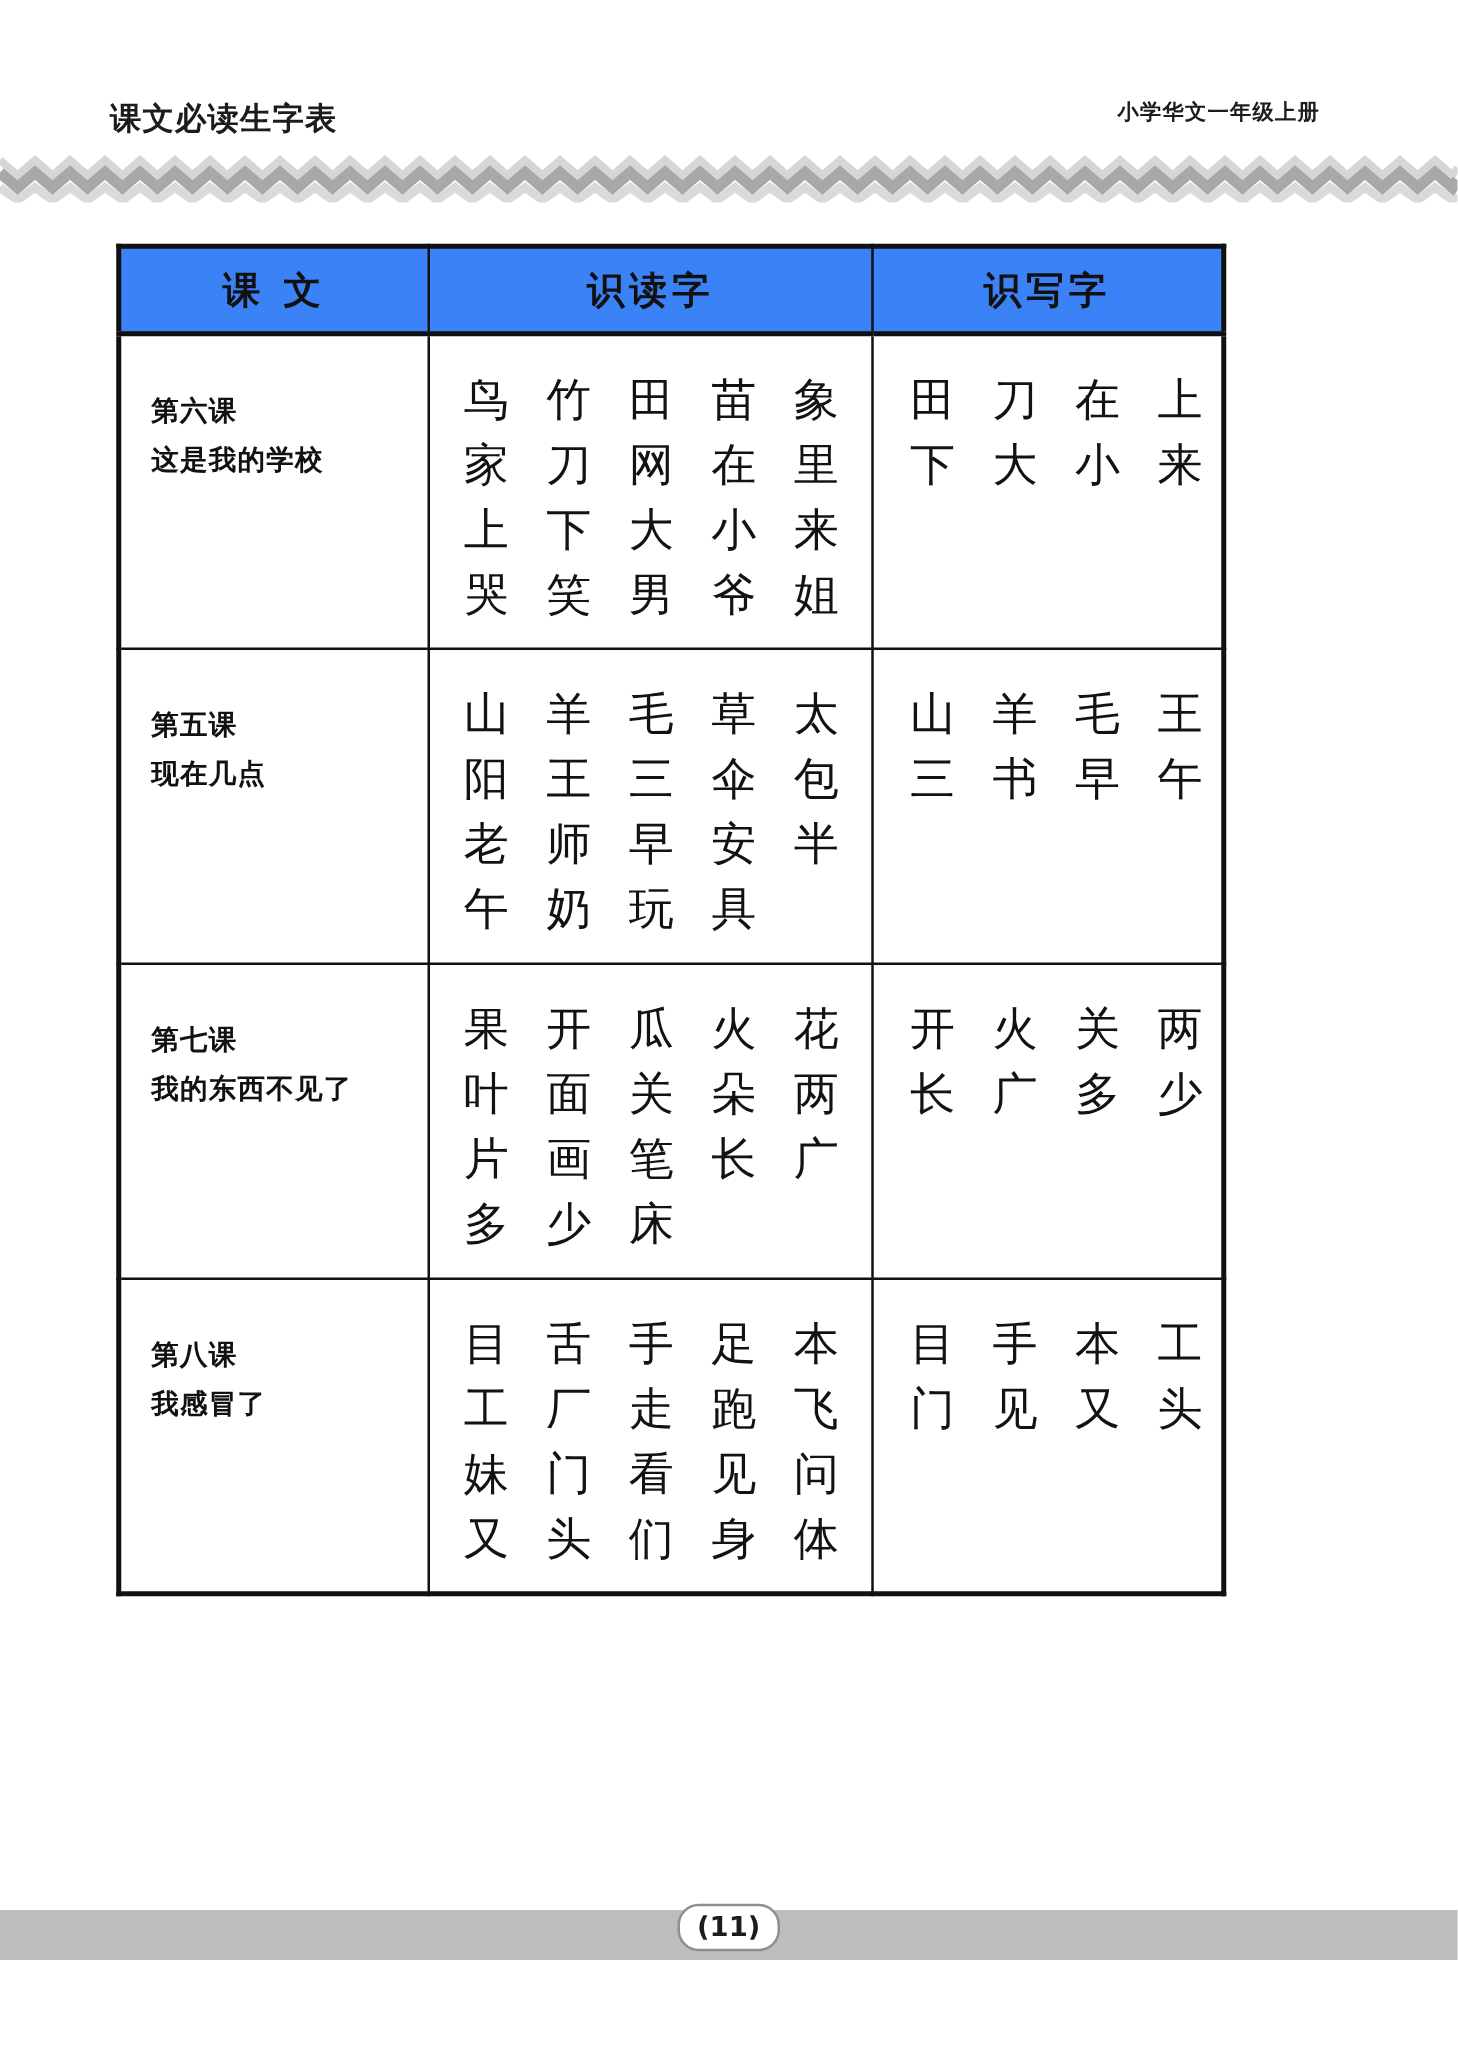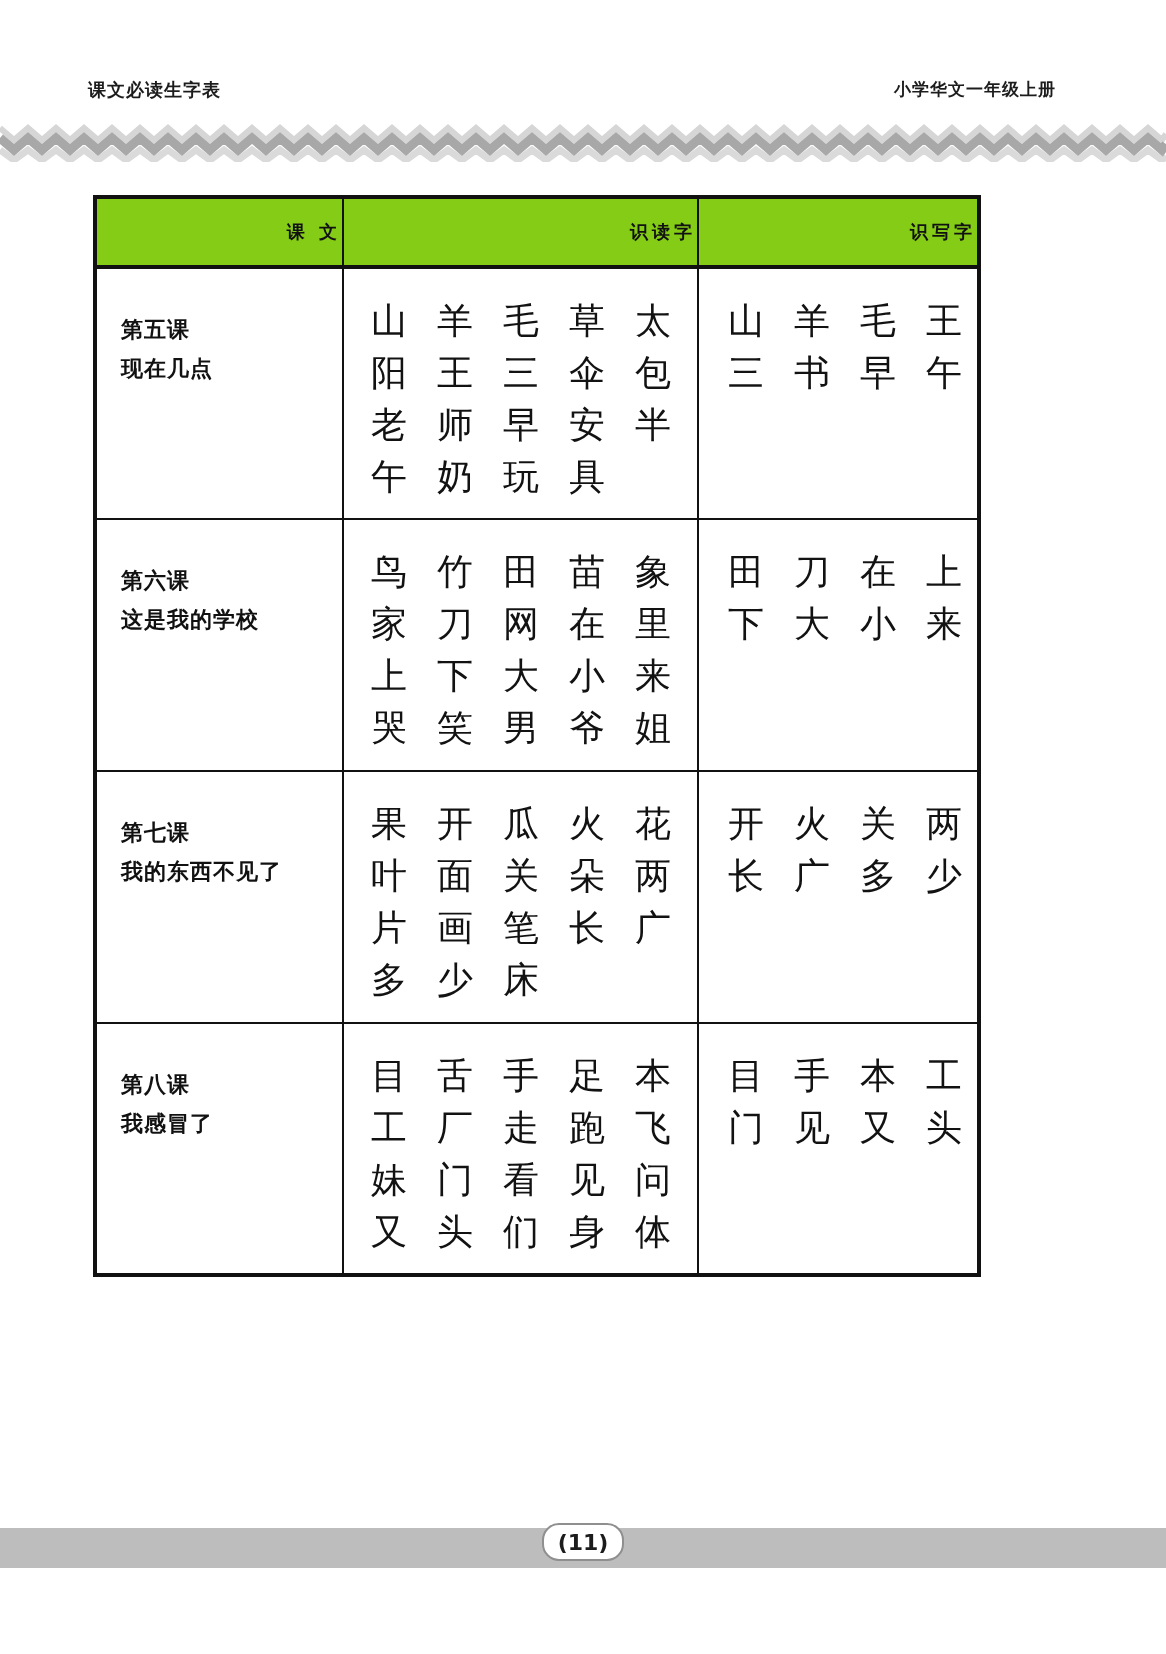--- a/index.html
+++ b/index.html
@@ -21,21 +21,21 @@
     position: absolute;
     left: 0;
     top: 78px;
     width: 1166px;
     height: 50px;
   }
   .hdr-left {
     position: absolute;
     left: 88px;
     top: 0;
-    font-size: 18px;
+    font-size: 25px;
     font-weight: bold;
     color: #1c1c1c;
     letter-spacing: 1px;
   }
   .hdr-right {
     position: absolute;
     right: 110px;
     top: 0;
     font-size: 17px;
     font-weight: bold;
@@ -65,27 +65,27 @@
     width: 888px;
     table-layout: fixed;
   }
   table.vocab, table.vocab td, table.vocab th {
     border: 2px solid #111111;
   }
   table.vocab {
     border: 4px solid #111111;
   }
   table.vocab th {
-    background: #84cc16;
+    background: #3b82f6;
     height: 64px;
-    font-size: 18px;
+    font-size: 30px;
     font-weight: bold;
     color: #111;
     letter-spacing: 4px;
-    text-align: right;
+    text-align: center;
     vertical-align: middle;
     border-bottom: 4px solid #111111;
   }
   col.c-lesson { width: 248px; }
   col.c-read   { width: 355px; }
   col.c-write  { width: 281px; }
 
   table.vocab td {
     vertical-align: top;
     padding: 0;
@@ -194,20 +194,83 @@
         <th>课 文</th>
         <th>识读字</th>
         <th>识写字</th>
       </tr>
     </thead>
     <tbody>
 
       <tr class="data-row">
         <td>
           <div class="lesson-cell">
+            <div class="lesson-num">第六课</div>
+            <div class="lesson-title">这是我的学校</div>
+          </div>
+        </td>
+        <td>
+          <div class="char-grid read">
+            <div class="char-col">
+              <div class="han">鸟</div>
+              <div class="han">家</div>
+              <div class="han">上</div>
+              <div class="han">哭</div>
+            </div>
+            <div class="char-col">
+              <div class="han">竹</div>
+              <div class="han">刀</div>
+              <div class="han">下</div>
+              <div class="han">笑</div>
+            </div>
+            <div class="char-col">
+              <div class="han">田</div>
+              <div class="han">网</div>
+              <div class="han">大</div>
+              <div class="han">男</div>
+            </div>
+            <div class="char-col">
+              <div class="han">苗</div>
+              <div class="han">在</div>
+              <div class="han">小</div>
+              <div class="han">爷</div>
+            </div>
+            <div class="char-col">
+              <div class="han">象</div>
+              <div class="han">里</div>
+              <div class="han">来</div>
+              <div class="han">姐</div>
+            </div>
+          </div>
+        </td>
+        <td>
+          <div class="char-grid write">
+            <div class="char-col">
+              <div class="han">田</div>
+              <div class="han">下</div>
+            </div>
+            <div class="char-col">
+              <div class="han">刀</div>
+              <div class="han">大</div>
+            </div>
+            <div class="char-col">
+              <div class="han">在</div>
+              <div class="han">小</div>
+            </div>
+            <div class="char-col">
+              <div class="han">上</div>
+              <div class="han">来</div>
+            </div>
+          </div>
+        </td>
+      </tr>
+
+      <tr class="data-row">
+        <td>
+          <div class="lesson-cell">
             <div class="lesson-num">第五课</div>
             <div class="lesson-title">现在几点</div>
           </div>
         </td>
         <td>
           <div class="char-grid read">
             <div class="char-col">
               <div class="han">山</div>
               <div class="han">阳</div>
               <div class="han">老</div>
@@ -256,83 +319,20 @@
               <div class="han">王</div>
               <div class="han">午</div>
             </div>
           </div>
         </td>
       </tr>
 
       <tr class="data-row">
         <td>
           <div class="lesson-cell">
-            <div class="lesson-num">第六课</div>
-            <div class="lesson-title">这是我的学校</div>
-          </div>
-        </td>
-        <td>
-          <div class="char-grid read">
-            <div class="char-col">
-              <div class="han">鸟</div>
-              <div class="han">家</div>
-              <div class="han">上</div>
-              <div class="han">哭</div>
-            </div>
-            <div class="char-col">
-              <div class="han">竹</div>
-              <div class="han">刀</div>
-              <div class="han">下</div>
-              <div class="han">笑</div>
-            </div>
-            <div class="char-col">
-              <div class="han">田</div>
-              <div class="han">网</div>
-              <div class="han">大</div>
-              <div class="han">男</div>
-            </div>
-            <div class="char-col">
-              <div class="han">苗</div>
-              <div class="han">在</div>
-              <div class="han">小</div>
-              <div class="han">爷</div>
-            </div>
-            <div class="char-col">
-              <div class="han">象</div>
-              <div class="han">里</div>
-              <div class="han">来</div>
-              <div class="han">姐</div>
-            </div>
-          </div>
-        </td>
-        <td>
-          <div class="char-grid write">
-            <div class="char-col">
-              <div class="han">田</div>
-              <div class="han">下</div>
-            </div>
-            <div class="char-col">
-              <div class="han">刀</div>
-              <div class="han">大</div>
-            </div>
-            <div class="char-col">
-              <div class="han">在</div>
-              <div class="han">小</div>
-            </div>
-            <div class="char-col">
-              <div class="han">上</div>
-              <div class="han">来</div>
-            </div>
-          </div>
-        </td>
-      </tr>
-
-      <tr class="data-row">
-        <td>
-          <div class="lesson-cell">
             <div class="lesson-num">第七课</div>
             <div class="lesson-title">我的东西不见了</div>
           </div>
         </td>
         <td>
           <div class="char-grid read">
             <div class="char-col">
               <div class="han">果</div>
               <div class="han">叶</div>
               <div class="han">片</div>

